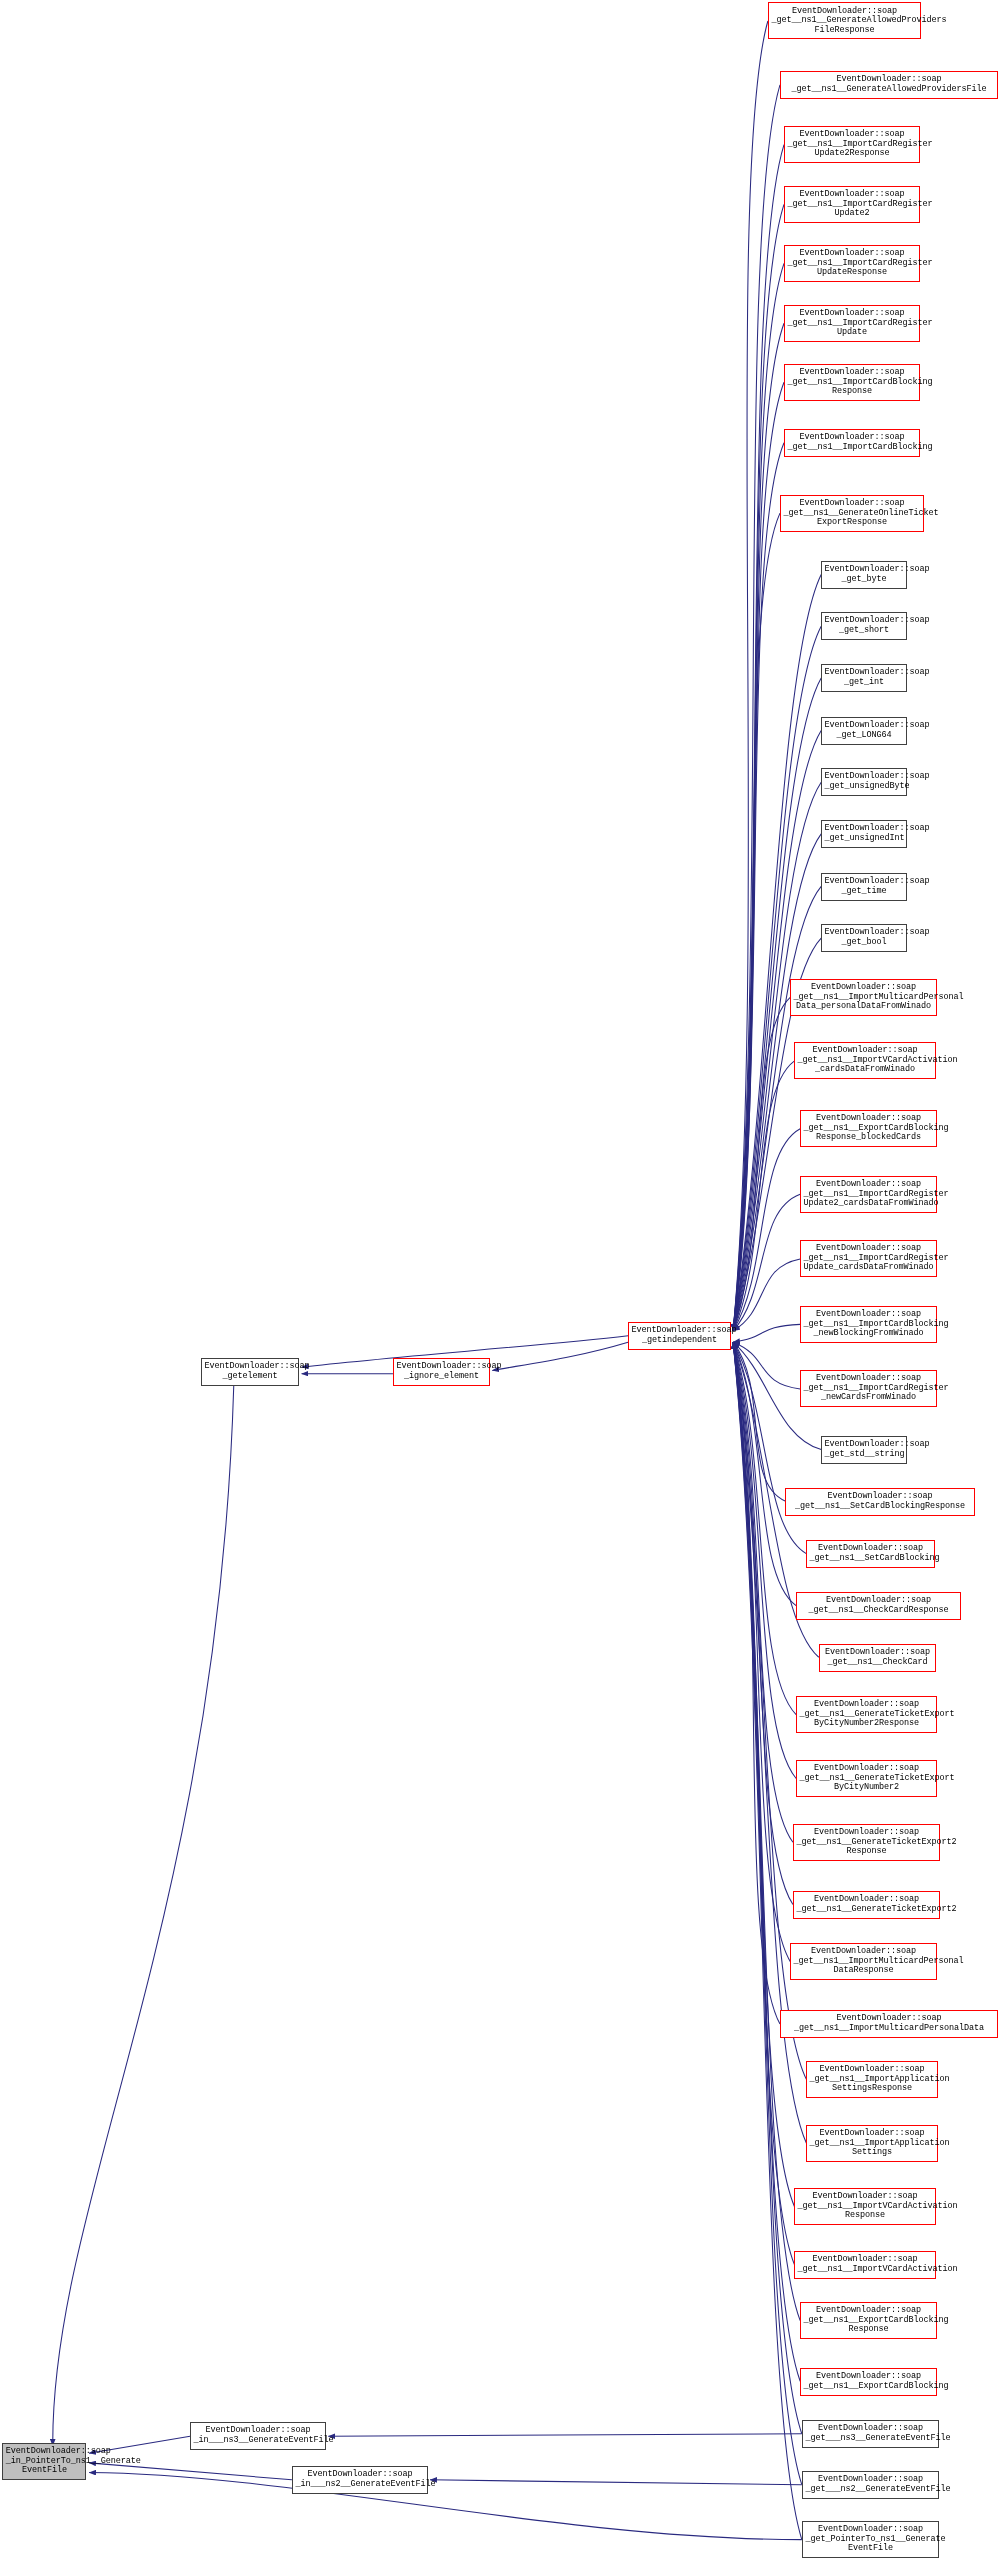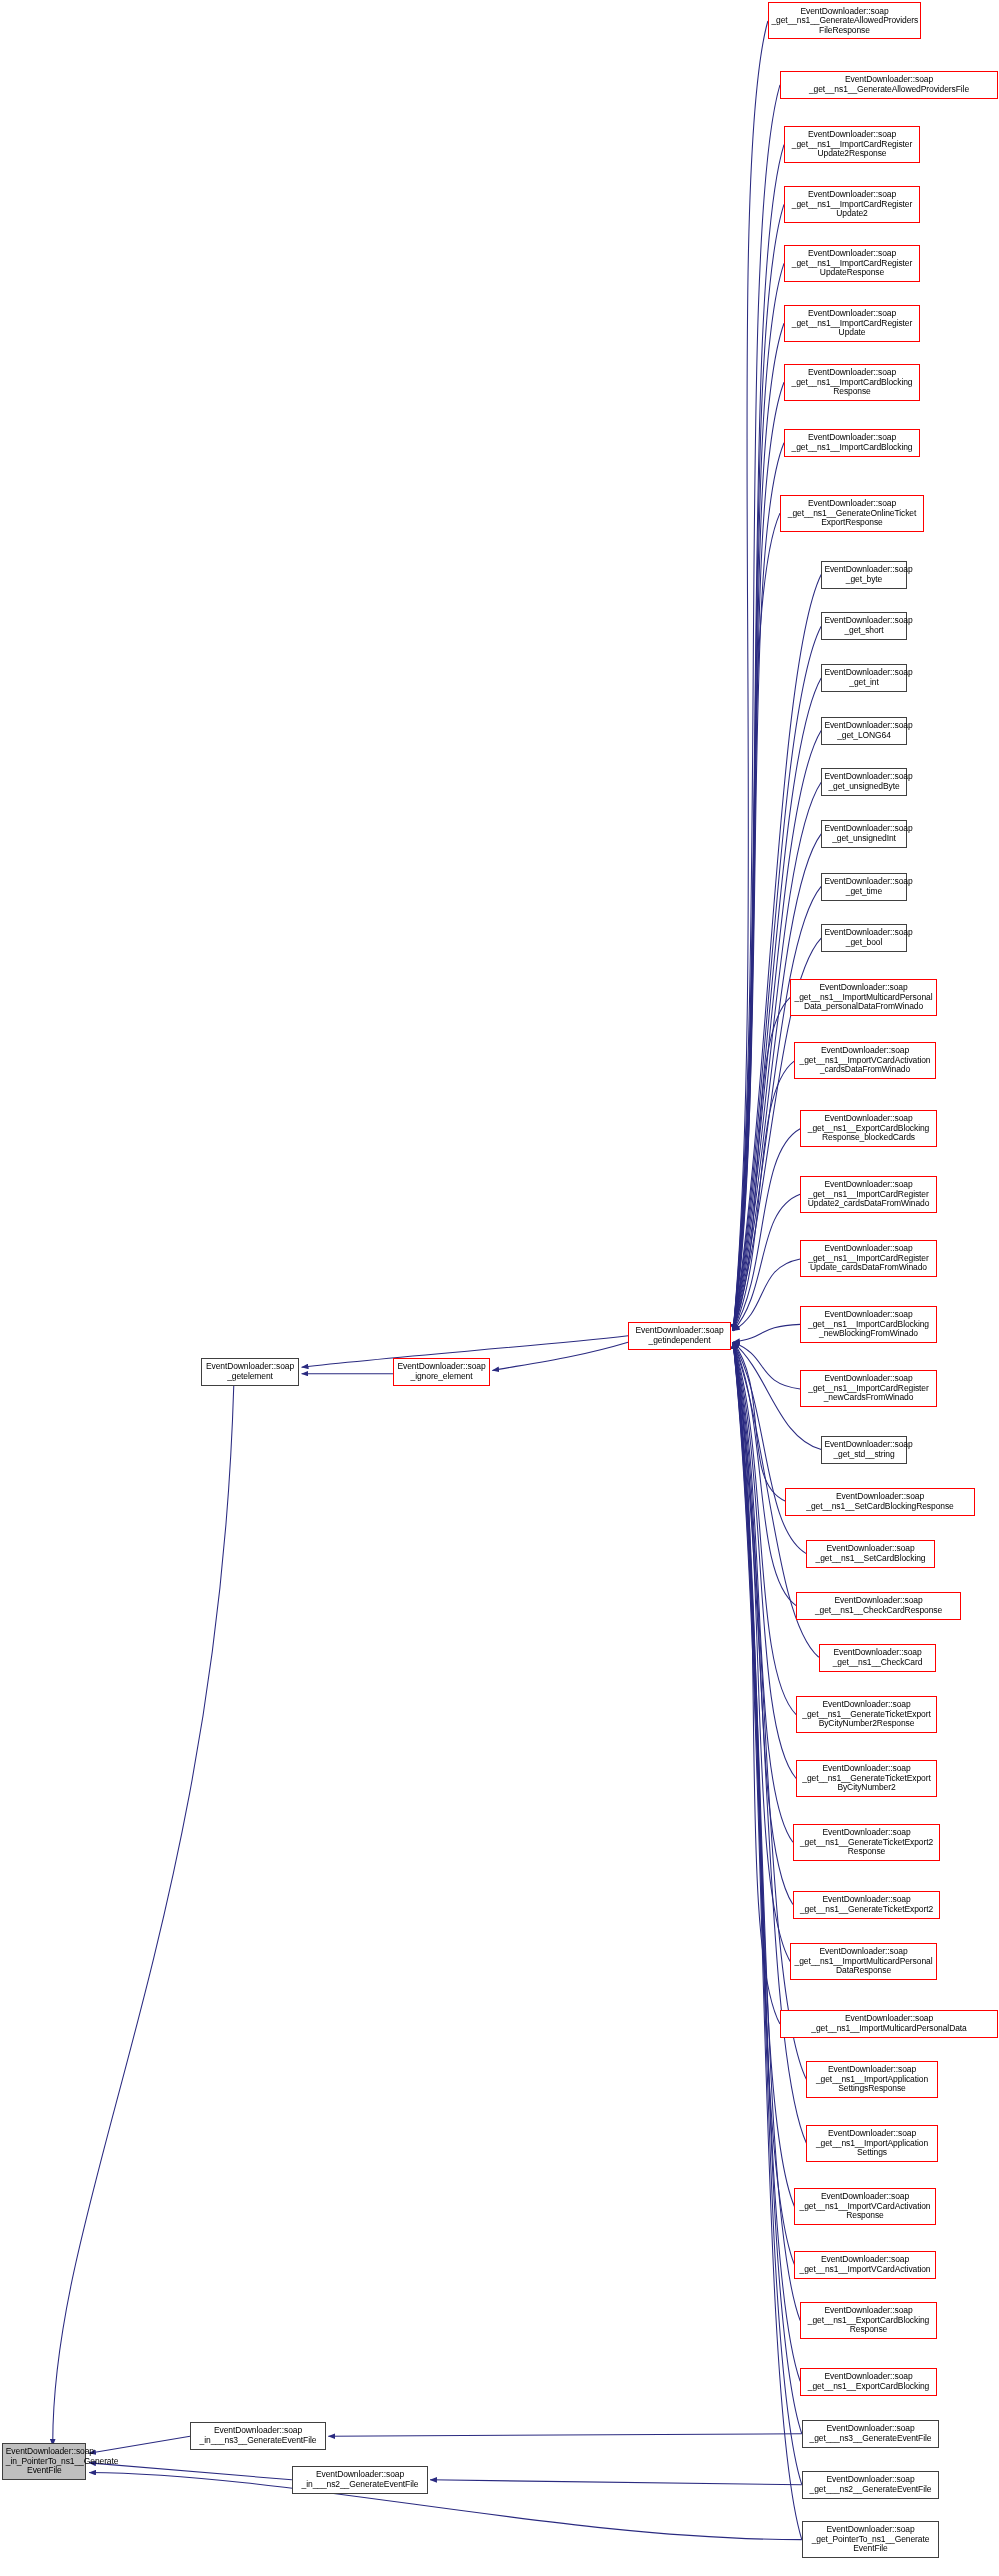--- a/index.html
+++ b/index.html
@@ -1,17 +1,17 @@
 <!DOCTYPE html>
 <html style="font-size:13px"><head>
 <meta charset="utf-8">
 <style>
   html,body{margin:0;padding:0;background:#ffffff;}
   #canvas{position:relative;width:1000px;height:2576px;background:#ffffff;
-          font-family:Liberation Sans, sans-serif;overflow:hidden;}
+          font-family:Liberation Mono, monospace;overflow:hidden;}
   #edges{position:absolute;left:0;top:0;width:1000px;height:2576px;pointer-events:none;}
   .node{position:absolute;box-sizing:border-box;display:flex;align-items:center;
         justify-content:center;text-align:center;background:#ffffff;
         font-size:8.5px;line-height:9.4px;color:#000000;letter-spacing:-0.1px;
         padding:0.8px 2.4px;white-space:pre-line;}
   .node.red{border:1.1px solid #ff0000;}
   .node.black{border:1.1px solid #404040;}
   .node.focus{border:1.1px solid #404040;background:#bfbfbf;}
   .node span{display:block;width:100%;}
 </style>

